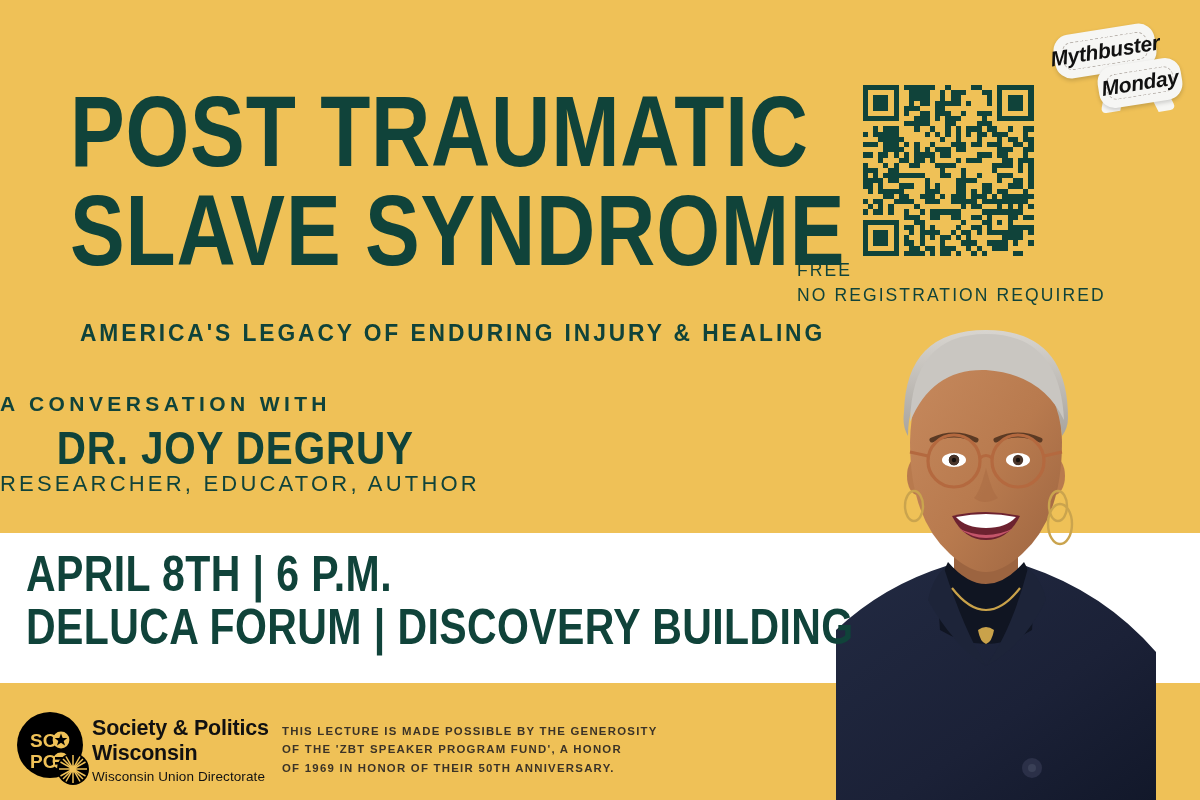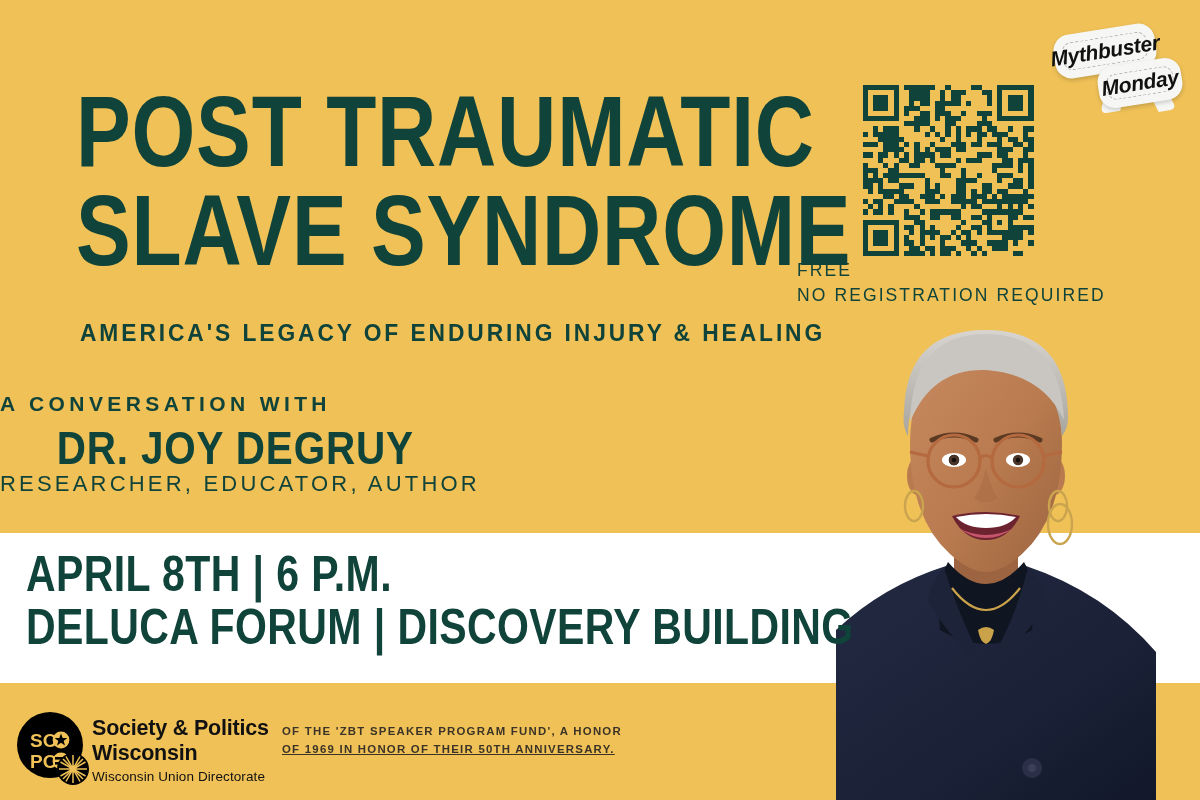--- a/index.html
+++ b/index.html
@@ -39,21 +39,21 @@
     left: 0;
     top: 683px;
     width: 1200px;
     height: 117px;
     background: #efc157;
   }
 
   
   .headline {
     position: absolute;
-    left: 76px;
+    left: 70px;
     top: 82px;
     width: 720px;
     color: #10433a;
   }
   .headline-line {
     display: block;
     font-family: "Liberation Sans Narrow", "Liberation Sans", sans-serif;
     font-weight: 700;
     font-size: 100px;
     line-height: 0.99;
@@ -250,21 +250,21 @@
     top: 722px;
     width: 400px;
     color: #3b3327;
     font-size: 11.4px;
     font-weight: 700;
     letter-spacing: 1.25px;
     line-height: 1.62;
     text-align: justify;
   }
   .disclaimer p { margin: 0; }
-  .disclaimer p:last-child { text-align: left; text-decoration: underline; }
+  .disclaimer p:last-child { text-align: left; }
 
   
   .portrait {
     position: absolute;
     left: 836px;
     top: 300px;
     width: 350px;
     height: 500px;
   }
   .portrait svg { display: block; }
@@ -422,17 +422,18 @@
     </svg>
   </div>
 
   <div class="org-text">
     <div class="org-name">Society &amp; Politics</div>
     <div class="org-name">Wisconsin</div>
     <div class="org-sub">Wisconsin Union Directorate</div>
   </div>
 
   <div class="disclaimer">
+    <p>THIS LECTURE IS MADE POSSIBLE BY THE GENEROSITY</p>
     <p>OF THE 'ZBT SPEAKER PROGRAM FUND', A HONOR</p>
     <p>OF 1969 IN HONOR OF THEIR 50TH ANNIVERSARY.</p>
   </div>
 
 </div>
 
 </body></html>

